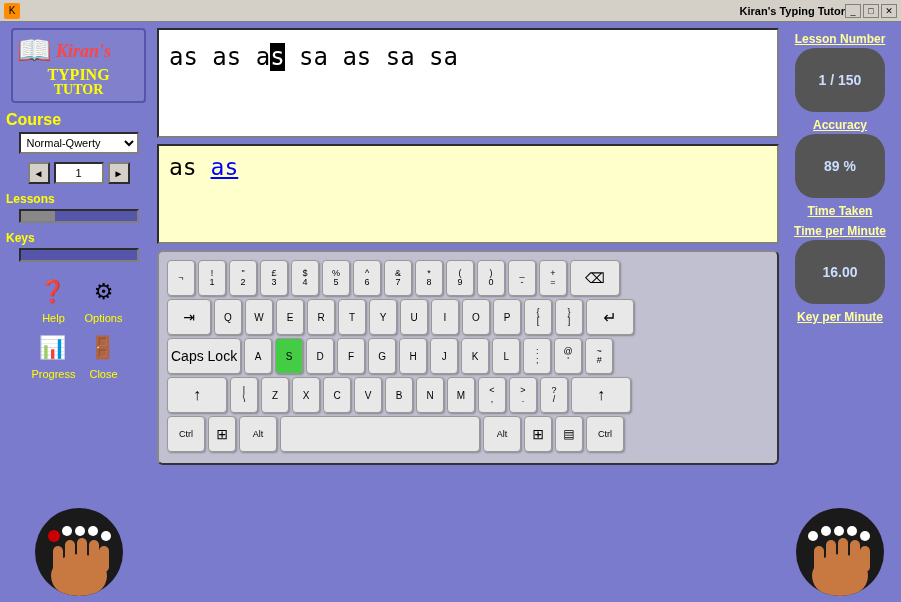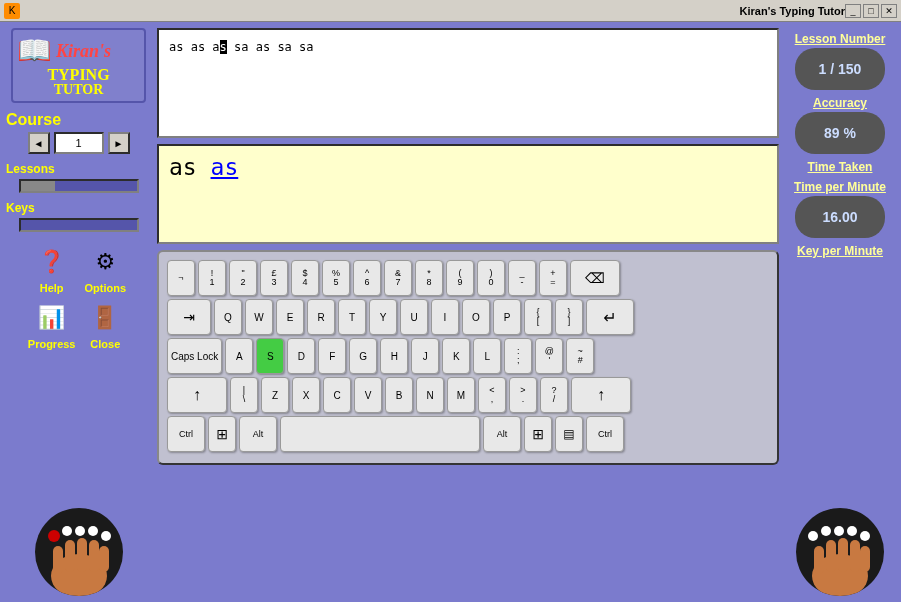--- a/index.html
+++ b/index.html
@@ -193,36 +193,36 @@
       gap: 2px;
     }
     .action-btn-icon {
       width: 36px; height: 36px;
       display: flex; align-items: center; justify-content: center;
       font-size: 22px;
     }
     .action-btn-label {
       color: #ffff00;
       font-size: 11px;
-      font-weight: bold;
+      font-weight: normal;
     }
 
     
     .center-area {
       flex: 1;
       display: flex;
       flex-direction: column;
       gap: 6px;
     }
 
     .text-display {
       background: white;
       border: 2px inset #808080;
       padding: 8px 10px;
-      font-size: 12px;
+      font-size: 24px;
       font-family: monospace;
       min-height: 110px;
       line-height: 1.6;
       color: #000;
     }
     .cursor-char {
       background: #000;
       color: white;
     }
 
@@ -311,21 +311,21 @@
       margin-top: 4px;
       text-decoration: underline;
     }
     .stat-value {
       background: #555555;
       border-radius: 20px;
       color: #ccddff;
       font-size: 14px;
       font-weight: bold;
       text-align: center;
-      padding: 13px 16px;
+      padding: 24px 16px;
       min-width: 90px;
     }
 
     
     .hand-display {
       width: 88px; height: 88px;
       background: #1a1a1a;
       border-radius: 50%;
       display: flex; align-items: flex-end; justify-content: center;
       overflow: hidden;
@@ -354,20 +354,23 @@
         <div style="font-size:28px;">📖</div>
         <div>
           <div class="logo-kiran">Kiran's</div>
         </div>
       </div>
       <div class="logo-typing">TYPING</div>
       <div class="logo-tutor">TUTOR</div>
     </div>
 
     <div class="course-label">Course</div>
+    <select class="course-select">
+      <option>Normal-Qwerty</option>
+    </select>
 
     <div class="nav-row">
       <button class="nav-btn">◄</button>
       <div class="nav-num">1</div>
       <button class="nav-btn">►</button>
     </div>
 
     <div class="lessons-label">Lessons</div>
     <div class="progress-bar">
       <div class="progress-fill"></div>
@@ -500,21 +503,21 @@
             <span class="bot-char">[</span>
           </div>
         <div class="key">
             <span class="top-char">}</span>
             <span class="bot-char">]</span>
           </div>
         <div class="key key-enter" style="font-size:16px;">↵</div>
       </div>
 
       <div class="key-row">
-        <div class="key key-caps" style="font-size:10px;">Caps Lock</div>
+        <div class="key key-caps" style="font-size:14px;">Caps Lock</div>
         <div class="key">A</div>
         <div class="key key-active">S</div>
         <div class="key">D</div>
         <div class="key">F</div>
         <div class="key">G</div>
         <div class="key">H</div>
         <div class="key">J</div>
         <div class="key">K</div>
         <div class="key">L</div>
         <div class="key">

